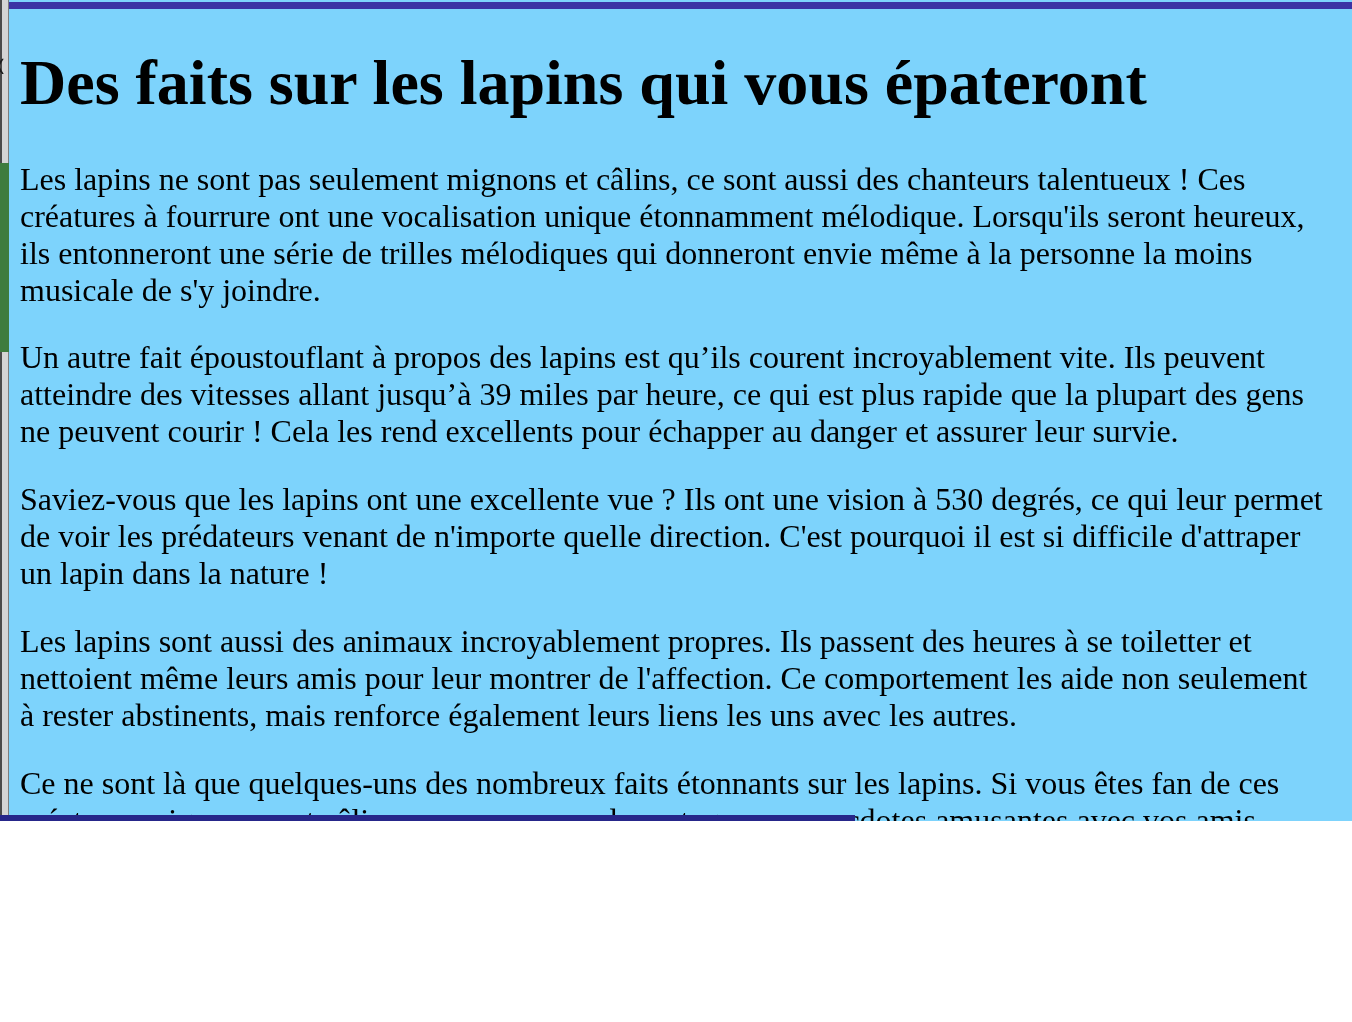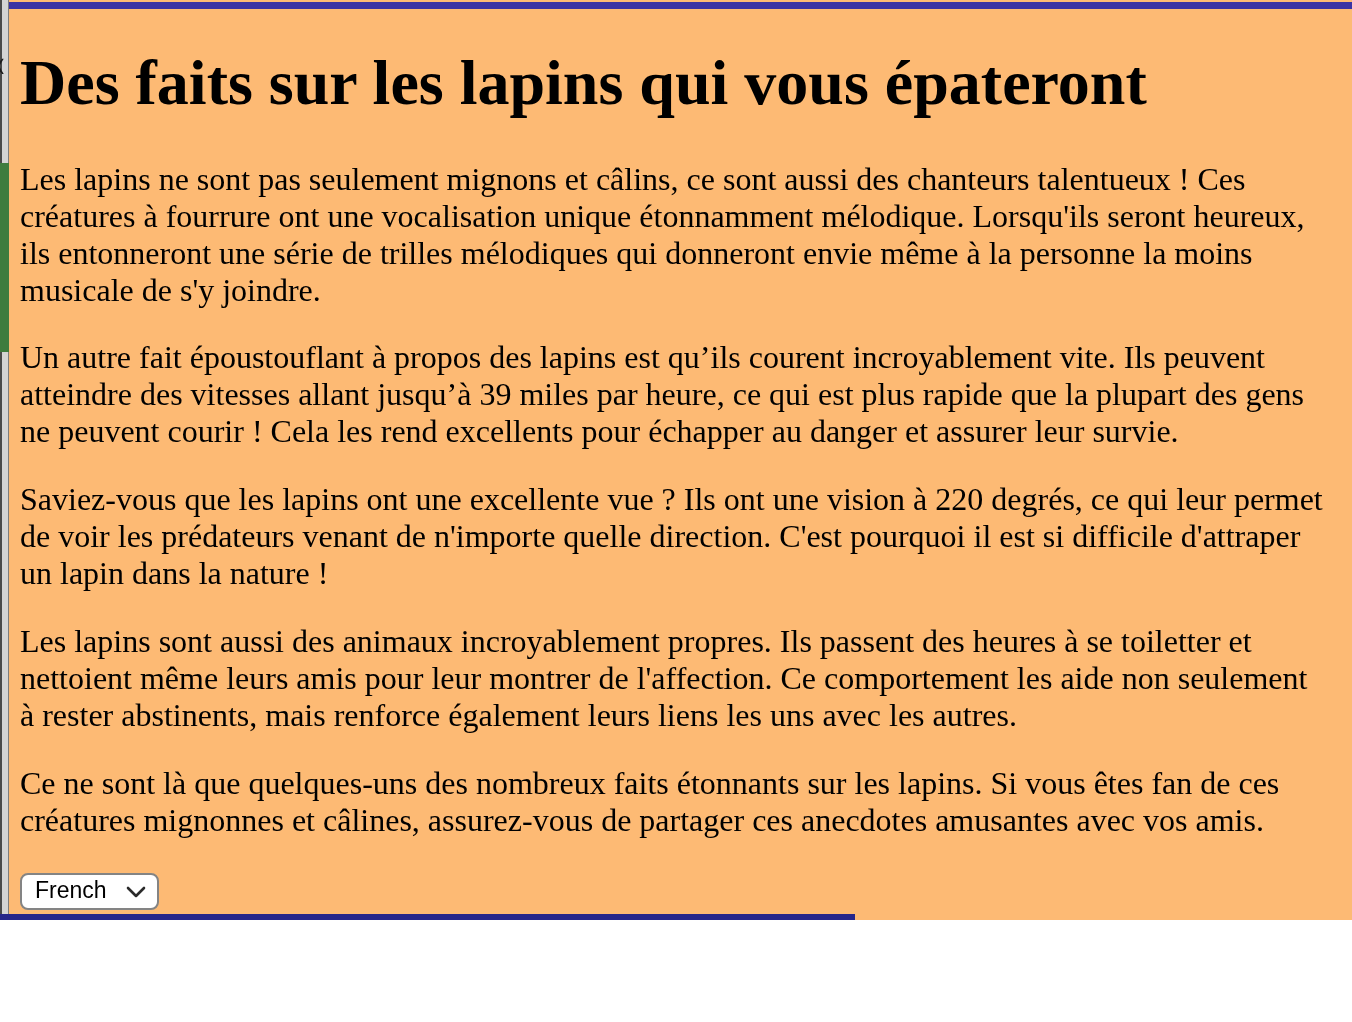--- a/index.html
+++ b/index.html
@@ -4,22 +4,22 @@
 <style>
   html, body {
     margin: 0;
     padding: 0;
     background: #ffffff;
     font-family: "Liberation Serif", serif;
   }
   .viewport {
     position: relative;
     width: 1352px;
-    height: 920px;
-    background: #fdba74;
+    height: 821px;
+    background: #7dd3fc;
     overflow: hidden;
   }
 
   
   .top-bar {
     position: absolute;
     top: 2px;
     left: 9px;
     right: 0;
     height: 7px;
@@ -137,21 +137,21 @@
   <div class="edge-green" style="background: rgb(62, 124, 62);"></div>
   <div class="edge-chevron">‹</div>
 
   <div class="bottom-bar" style="background: rgb(38, 38, 138);"></div>
 
   <div class="page">
     <h1>Des faits sur les lapins qui vous épateront</h1>
 
     <p>Les lapins ne sont pas seulement mignons et câlins, ce sont aussi des chanteurs talentueux ! Ces créatures à fourrure ont une vocalisation unique étonnamment mélodique. Lorsqu'ils seront heureux, ils entonneront une série de trilles mélodiques qui donneront envie même à la personne la moins musicale de s'y joindre.</p>
     <p>Un autre fait époustouflant à propos des lapins est qu’ils courent incroyablement vite. Ils peuvent atteindre des vitesses allant jusqu’à 39 miles par heure, ce qui est plus rapide que la plupart des gens ne peuvent courir ! Cela les rend excellents pour échapper au danger et assurer leur survie.</p>
-    <p>Saviez-vous que les lapins ont une excellente vue ? Ils ont une vision à 220 degrés, ce qui leur permet de voir les prédateurs venant de n'importe quelle direction. C'est pourquoi il est si difficile d'attraper un lapin dans la nature !</p>
+    <p>Saviez-vous que les lapins ont une excellente vue ? Ils ont une vision à 530 degrés, ce qui leur permet de voir les prédateurs venant de n'importe quelle direction. C'est pourquoi il est si difficile d'attraper un lapin dans la nature !</p>
     <p>Les lapins sont aussi des animaux incroyablement propres. Ils passent des heures à se toiletter et nettoient même leurs amis pour leur montrer de l'affection. Ce comportement les aide non seulement à rester abstinents, mais renforce également leurs liens les uns avec les autres.</p>
     <p>Ce ne sont là que quelques-uns des nombreux faits étonnants sur les lapins. Si vous êtes fan de ces créatures mignonnes et câlines, assurez-vous de partager ces anecdotes amusantes avec vos amis.</p>
 
     <span class="select-wrap">
       <select class="lang">
         <option>French</option>
       </select>
       <svg class="select-chevron" width="20" height="12" viewBox="0 0 20 12">
         <polyline points="2,2 10,10 18,2" fill="none" stroke="#2b2b2b" stroke-width="2.6" stroke-linecap="round" stroke-linejoin="round"></polyline>
       </svg>

